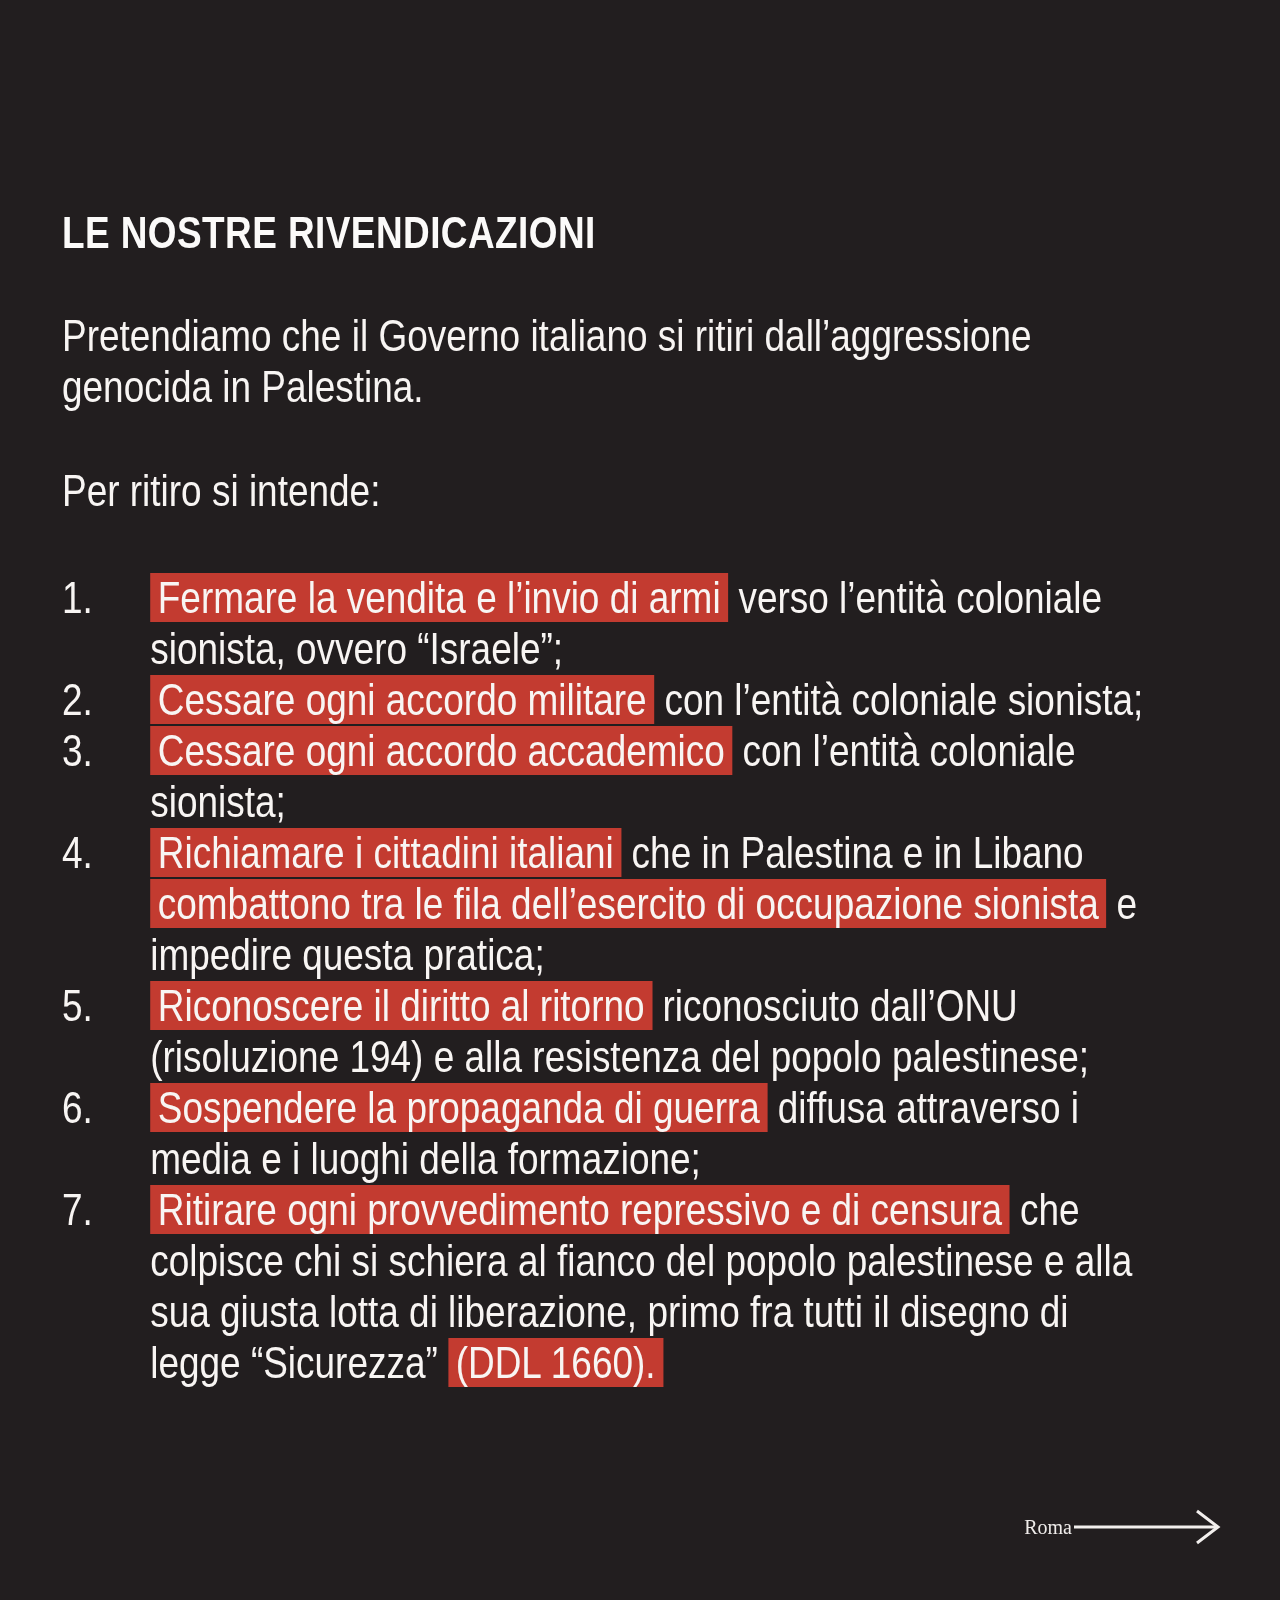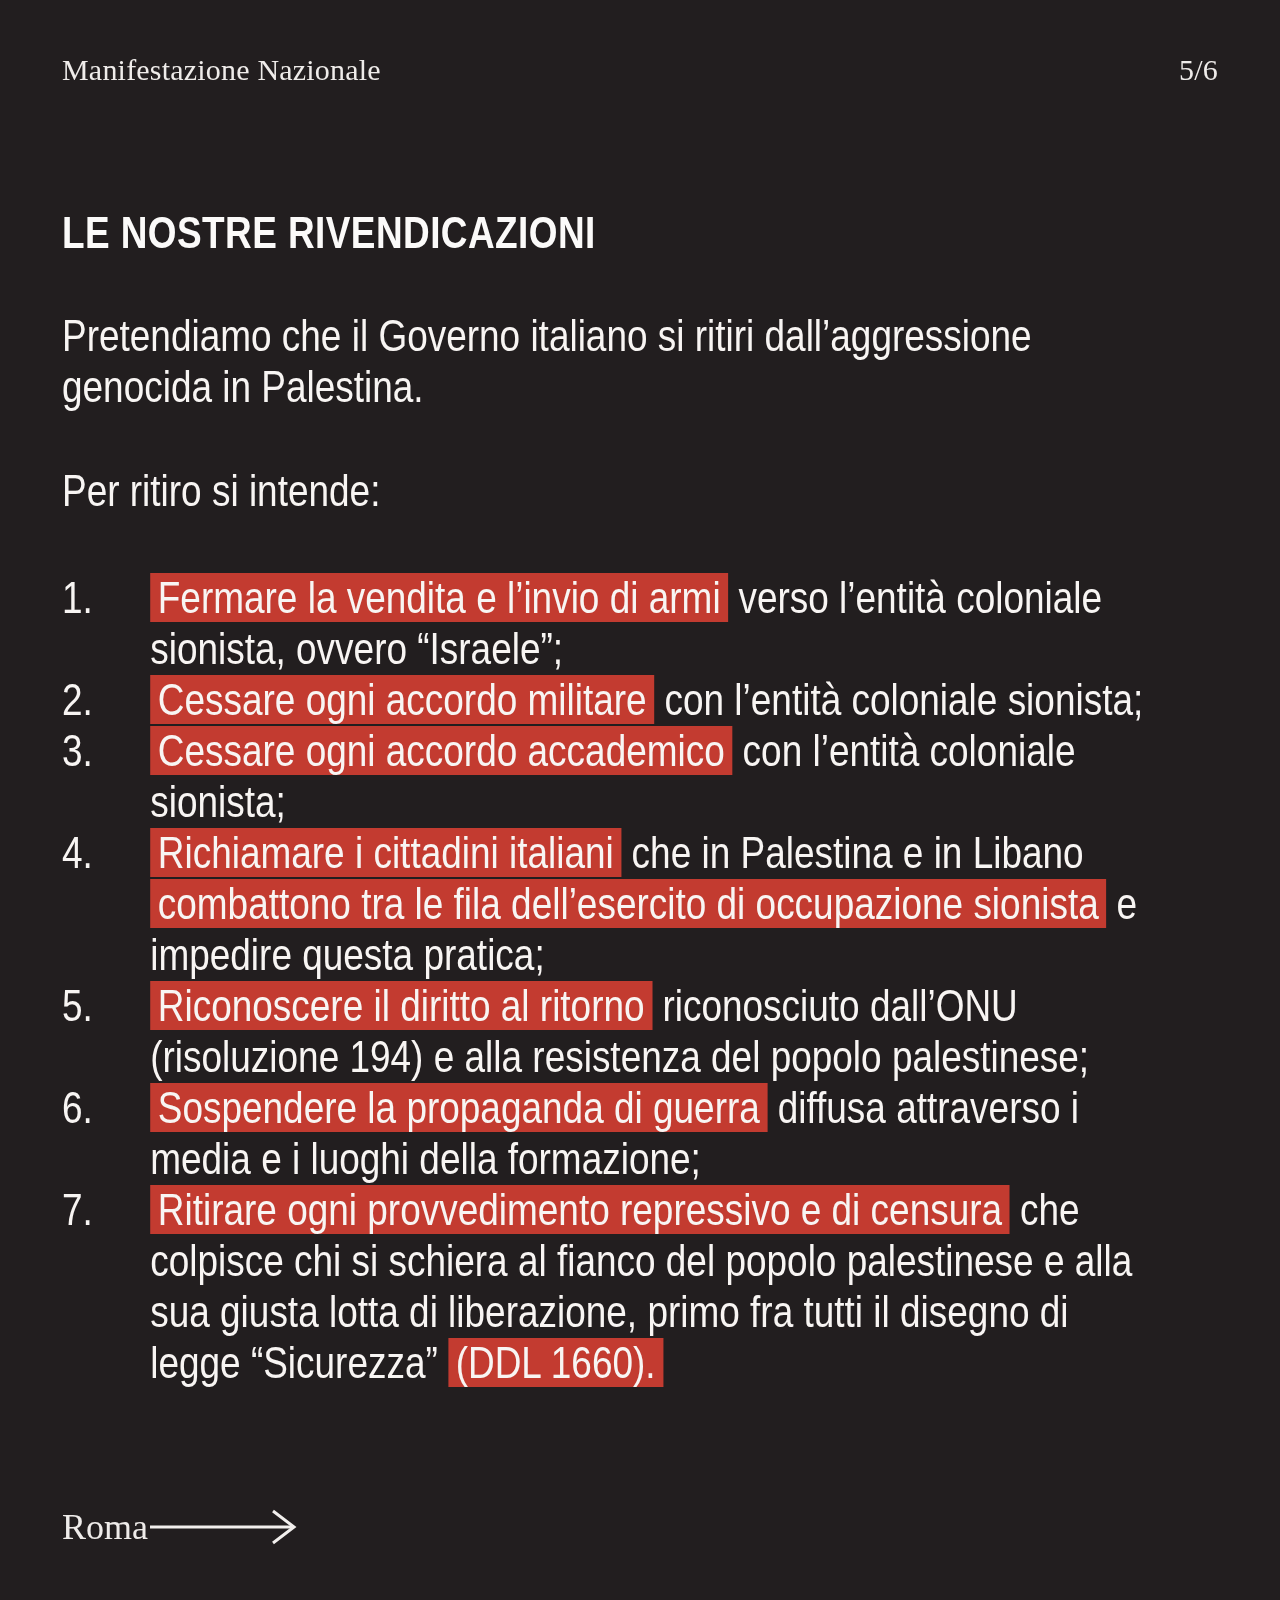--- a/index.html
+++ b/index.html
@@ -30,24 +30,24 @@
     line-height: 36px;
     color: #efecea;
     letter-spacing: 0.2px;
   }
   .footer-row {
     position: absolute;
     left: 62px;
     right: 58px;
     top: 1505px;
     display: flex;
-    justify-content: flex-start;
+    justify-content: flex-end;
     align-items: center;
     font-family: "Liberation Serif", serif;
-    font-size: 36px;
+    font-size: 20px;
     line-height: 36px;
     color: #efecea;
   }
   .arrow-wrap {
     display: inline-block;
     width: 150px;
     height: 44px;
     cursor: pointer;
   }
   .arrow-wrap svg { display: block; }
@@ -98,24 +98,20 @@
   .hl {
     background: #c33b30;
     padding: 0 9px;
   }
 </style>
 </head>
 <body>
 
 <div class="page">
 
-  <div class="meta-row">
-    <span>Manifestazione Nazionale</span>
-    <span>5/6</span>
-  </div>
 
   <div class="content">
     <h1 class="page-title">LE NOSTRE RIVENDICAZIONI</h1>
     <p class="para intro">Pretendiamo che il Governo italiano si ritiri dall’aggressione
 genocida in Palestina.</p>
     <p class="para leadin">Per ritiro si intende:</p>
     <div class="demands" id="demands">
         <div class="item"><span class="num">1.</span><span class="hl">Fermare la vendita e l’invio di armi</span><span> verso l’entità coloniale
 sionista, ovvero “Israele”;</span></div>
         <div class="item"><span class="num">2.</span><span class="hl">Cessare ogni accordo militare</span><span> con l’entità coloniale sionista;</span></div>

